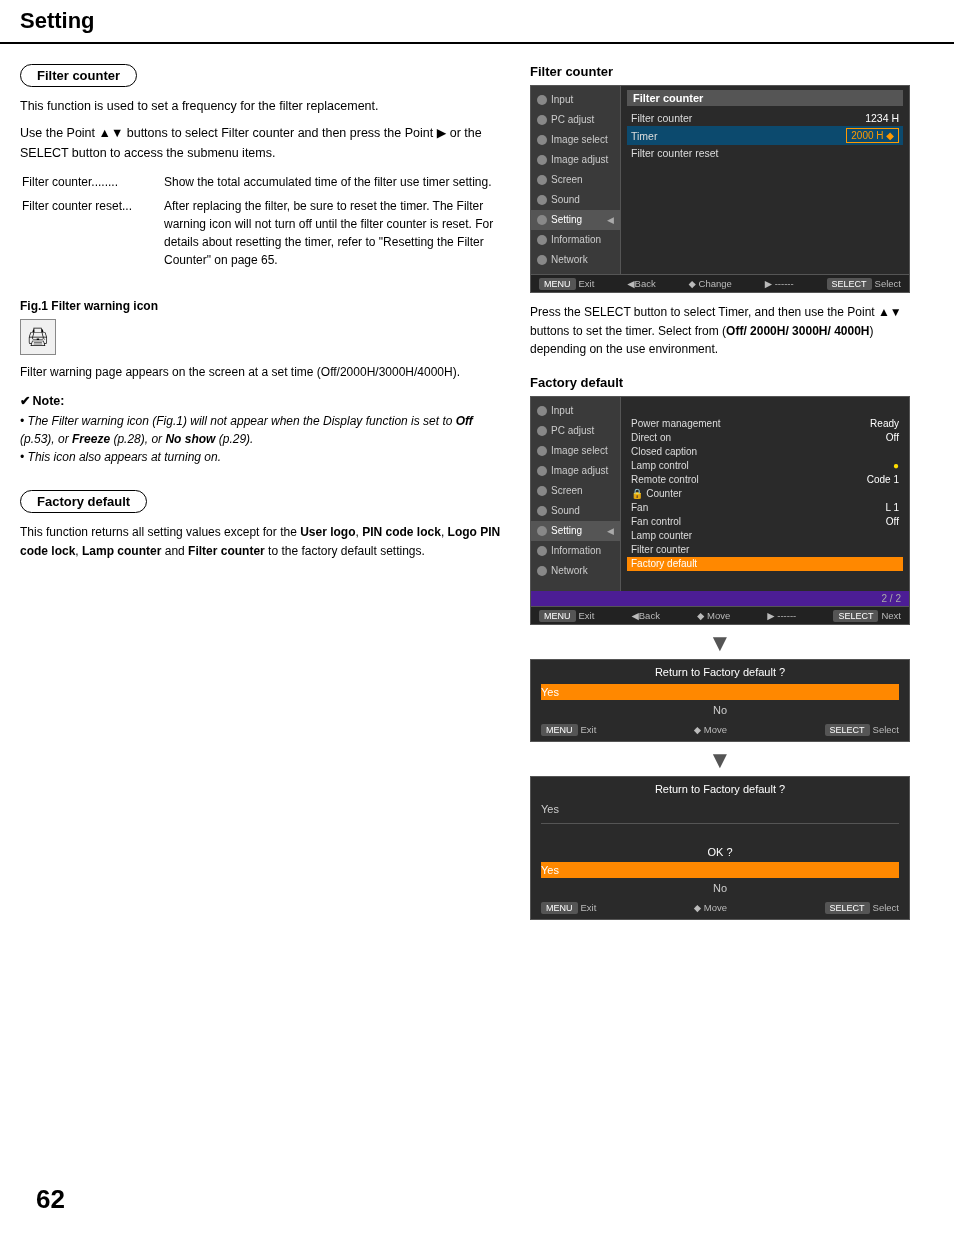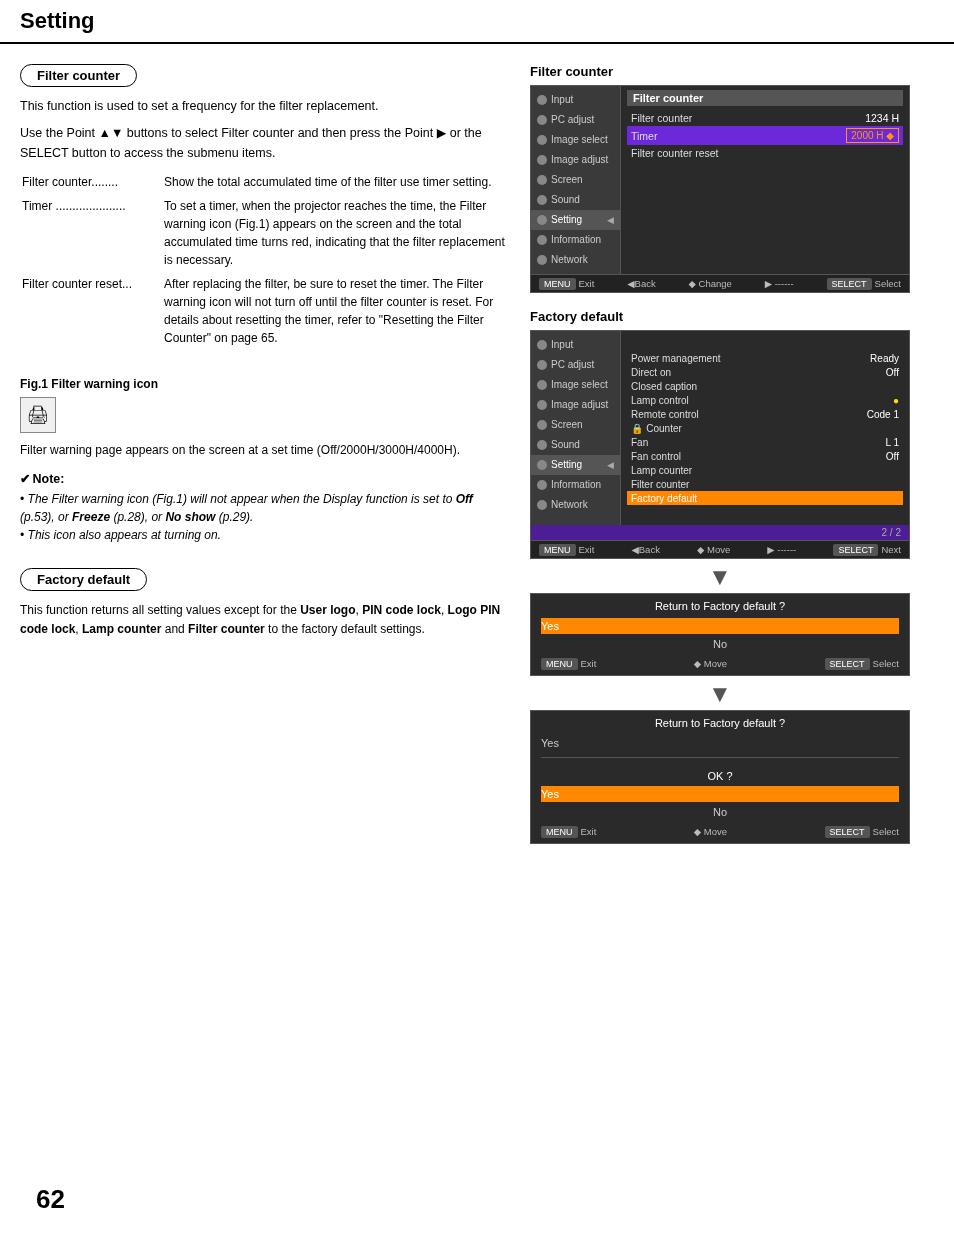--- a/index.html
+++ b/index.html
@@ -181,21 +181,21 @@
     }
     .ui-row {
       display: flex;
       justify-content: space-between;
       padding: 2px 4px;
       font-size: 10.5px;
       color: #ddd;
       align-items: center;
     }
     .ui-row.highlighted {
-      background: #6d28d9;
+      background: #0c4a6e;
     }
     .ui-row .val {
       color: #fff;
     }
     .ui-row .val-orange {
       color: #ff9900;
       border: 1px solid #ff9900;
       padding: 1px 4px;
       font-size: 10px;
     }
@@ -324,21 +324,21 @@
       border: 1px solid #555;
       background: #2a2a2a;
       color: #fff;
       font-size: 11px;
       padding: 6px 10px;
       width: 100%;
     }
     .sub-confirm {
       margin-top: 6px;
       border-top: 1px solid #555;
-      padding-top: 12px;
+      padding-top: 22px;
     }
     .ok-label {
       text-align: center;
       font-size: 11px;
       margin-bottom: 4px;
     }
   </style>
 </head>
 <body>
 
@@ -355,24 +355,20 @@
       <p class="section-text">This function is used to set a frequency for the filter replacement.</p>
       <p class="section-text">Use the Point ▲▼ buttons to select Filter counter and then press the Point ▶ or the SELECT button to access the submenu items.</p>
 
       <table class="desc-table">
         <tbody>
             <tr>
           <td>Filter counter........</td>
           <td>Show the total accumulated time of the filter use timer setting.</td>
         </tr>
         <tr>
-          <td>Timer .....................</td>
-          <td>To set a timer, when the projector reaches the time, the Filter warning icon (Fig.1) appears on the screen and the total accumulated time turns red, indicating that the filter replacement is necessary.</td>
-        </tr>
-        <tr>
           <td>Filter counter reset...</td>
           <td>After replacing the filter, be sure to reset the timer. The Filter warning icon will not turn off until the filter counter is reset. For details about resetting the timer, refer to "Resetting the Filter Counter" on page 65.</td>
         </tr>
       </tbody>
         </table>
 
       <p class="fig-label">Fig.1   Filter warning icon</p>
       <div class="filter-icon-box">
         <span>🖨</span>
       </div>
@@ -454,20 +450,21 @@
       </div>
       <div class="ui-footer-bar">
         <span><span class="btn-label">MENU</span>Exit</span>
         <span>◀Back</span>
         <span>◆ Change</span>
         <span>▶ ------</span>
         <span><span class="btn-label">SELECT</span>Select</span>
       </div>
     </div>
 
+    <p class="description-text">Press the SELECT button to select  Timer, and then use the Point ▲▼ buttons to set the timer. Select from (<strong>Off/ 2000H/ 3000H/ 4000H</strong>) depending on the use environment.</p>
 
     <p class="panel-title" style="margin-top:16px;">Factory default</p>
 
     <div class="factory-ui-panel">
       <div class="factory-ui-inner">
         <div class="factory-sidebar">
           <div class="ui-sidebar-item">
             <span class="icon-circle"></span>
             <span>Input</span>
           </div>

